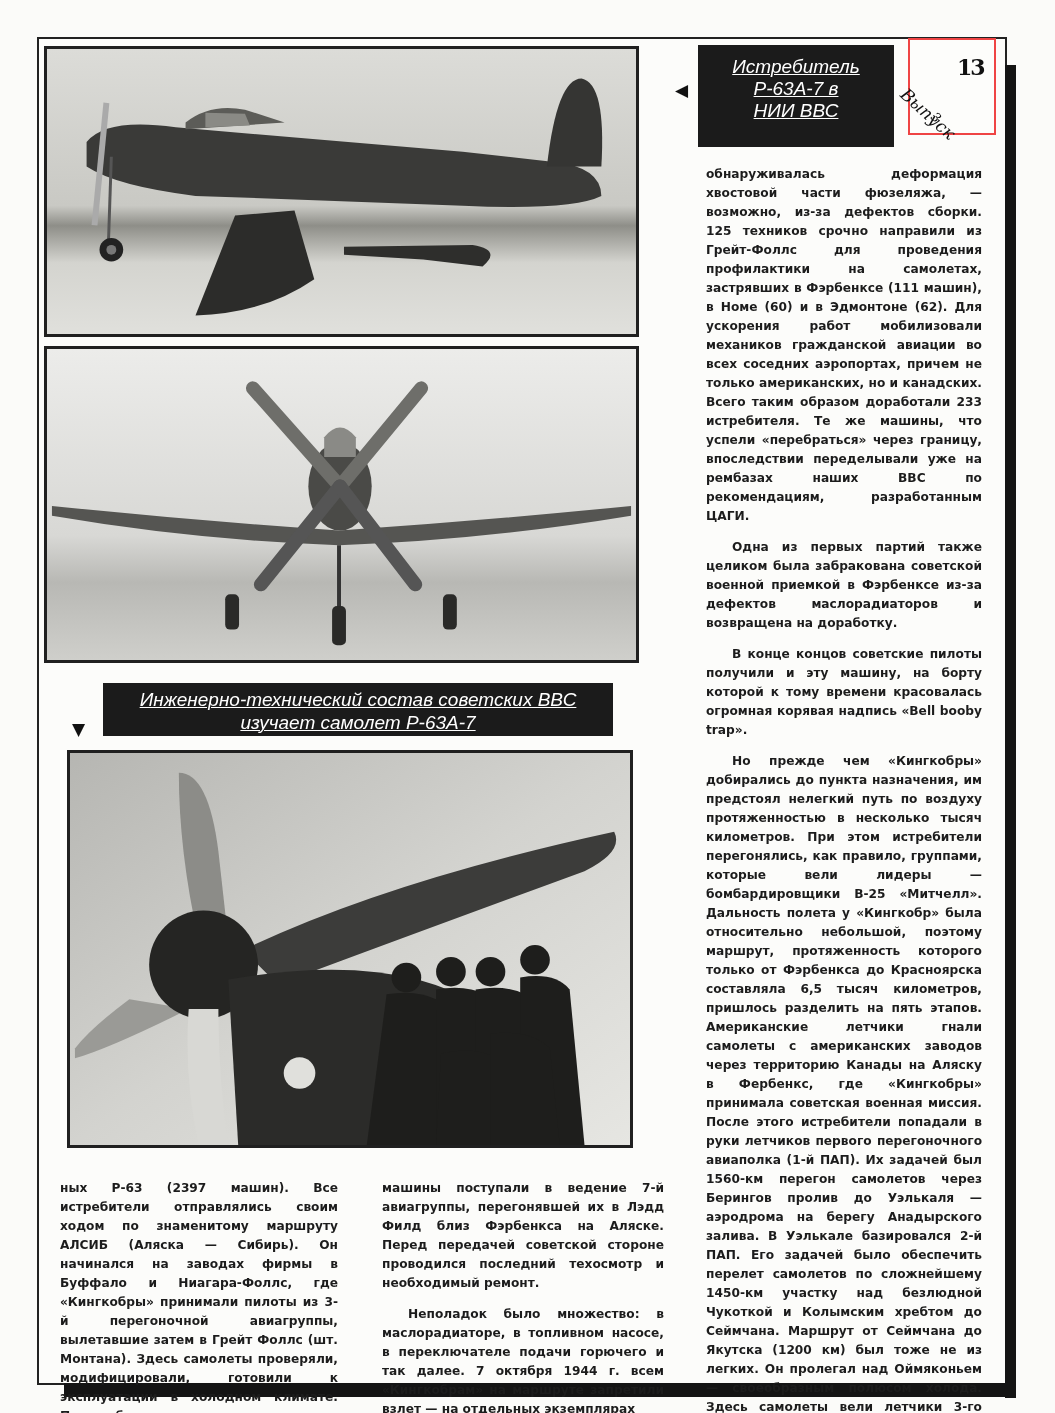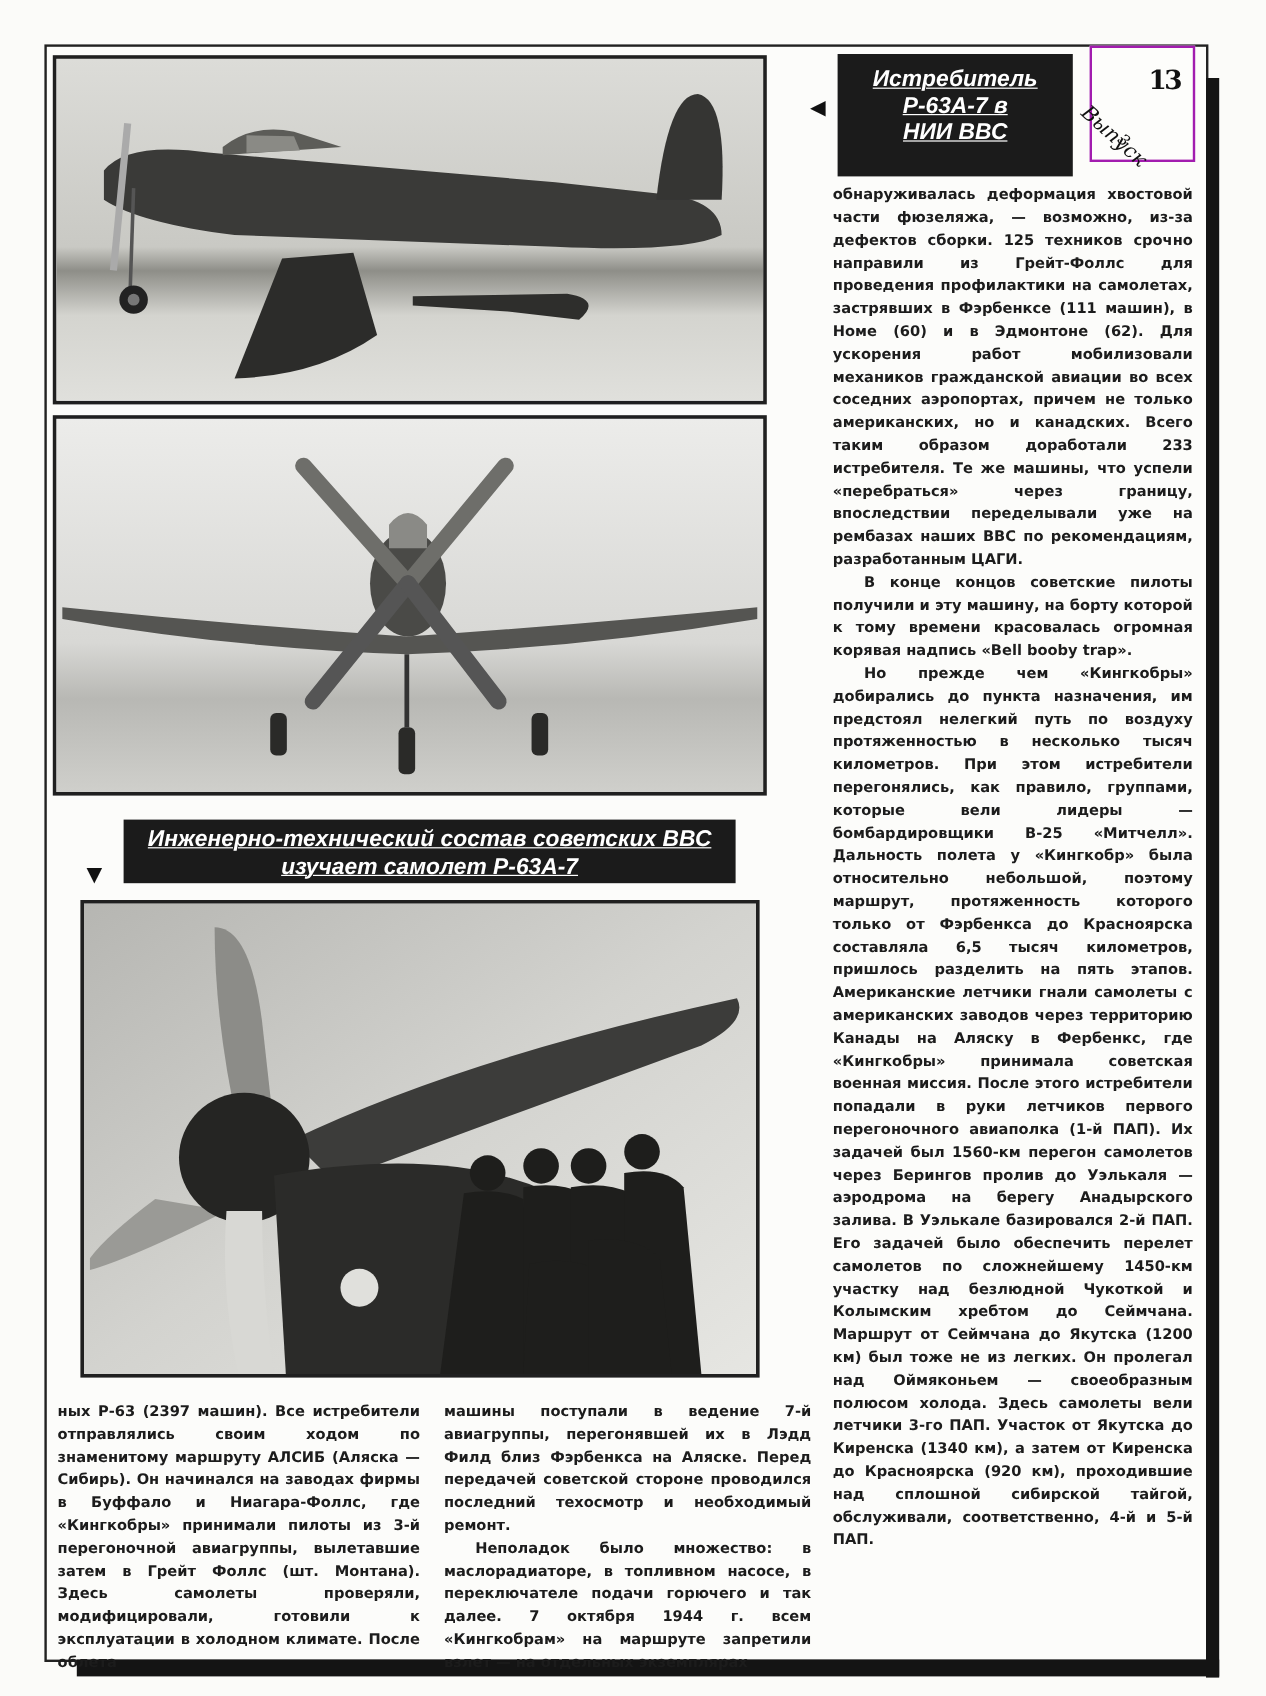--- a/index.html
+++ b/index.html
@@ -31,21 +31,21 @@
       overflow: hidden; box-sizing: border-box;
     }
     #photo1 { left: 44px; top: 46px; width: 595px; height: 291px; }
     #photo2 { left: 44px; top: 346px; width: 595px; height: 317px; }
     #photo3 { left: 67px; top: 750px; width: 566px; height: 398px; }
     .photo svg { width: 100%; height: 100%; display: block; }
 
     .caption-box {
       position: absolute; background: #1b1b1b; color: #fff;
       font-family: "Liberation Sans", sans-serif;
-      font-style: italic; font-weight: bold;
+      font-style: italic; font-weight: normal;
       text-align: center; text-decoration: underline;
       text-decoration-thickness: 1px;
     }
     #caption-top {
       left: 698px; top: 45px; width: 196px; height: 102px;
       font-size: 19px; line-height: 22px;
       padding-top: 11px; box-sizing: border-box;
     }
     #caption-mid {
       left: 103px; top: 683px; width: 510px; height: 53px;
@@ -53,21 +53,21 @@
       padding-top: 5px; box-sizing: border-box;
     }
     .caption-box span { display: block; }
     .arrow { position: absolute; font-size: 17px; color: #111; line-height: 1; }
     #arrow-left { left: 675px; top: 82px; }
     #arrow-down { left: 72px; top: 721px; }
 
     .issue-box {
       position: absolute; left: 908px; top: 38px;
       width: 88px; height: 97px;
-      border: 2px solid #a21caf; background: #fdfdfb;
+      border: 2px solid #ef4444; background: #fdfdfb;
       box-sizing: border-box;
     }
     .page-number {
       position: absolute; left: 47px; top: 14px;
       font-family: "DejaVu Serif", serif; font-weight: bold;
       font-size: 22px; letter-spacing: -2px; color: #111;
     }
     .issue-word {
       position: absolute; left: 0px; top: 44px;
       font-family: "DejaVu Serif", serif; font-style: italic;
@@ -80,21 +80,21 @@
       font-size: 13px; transform: rotate(42deg); color: #111;
     }
 
     .col {
       position: absolute;
       font-family: "DejaVu Sans", sans-serif;
       font-weight: bold; font-size: 12.2px;
       line-height: 19px; text-align: justify;
       color: #1c1c1c;
     }
-    .col p { margin: 0; text-indent: 0; }
+    .col p { margin: 12px; text-indent: 0; }
     .col p.indent { text-indent: 26px; }
     #col-right { left: 694px; top: 153px; width: 300px; }
     #col-bl { left: 48px; top: 1167px; width: 302px; }
     #col-bm { left: 370px; top: 1167px; width: 306px; }
   </style>
 </head>
 <body>
 
 <div class="frame"></div>
 <div class="shadow-right"></div>
@@ -198,20 +198,21 @@
 </div>
 
 <span class="arrow" id="arrow-down">▼</span>
 <div class="caption-box" id="caption-mid">
   <span>Инженерно-технический состав советских ВВС</span>
   <span>изучает самолет Р-63А-7</span>
 </div>
 
 <div class="col" id="col-right">
     <p>обнаруживалась деформация хвостовой части фюзеляжа, — возможно, из-за дефектов сборки. 125 техников срочно направили из Грейт-Фоллс для проведения профилактики на самолетах, застрявших в Фэрбенксе (111 машин), в Номе (60) и в Эдмонтоне (62). Для ускорения работ мобилизовали механиков гражданской авиации во всех соседних аэропортах, причем не только американских, но и канадских. Всего таким образом доработали 233 истребителя. Те же машины, что успели «перебраться» через границу, впоследствии переделывали уже на рембазах наших ВВС по рекомендациям, разработанным ЦАГИ.</p>
+    <p class="indent">Одна из первых партий также целиком была забракована советской военной приемкой в Фэрбенксе из-за дефектов маслорадиаторов и возвращена на доработку.</p>
     <p class="indent">В конце концов советские пилоты получили и эту машину, на борту которой к тому времени красовалась огромная корявая надпись «Bell booby trap».</p>
     <p class="indent">Но прежде чем «Кингкобры» добирались до пункта назначения, им предстоял нелегкий путь по воздуху протяженностью в несколько тысяч километров. При этом истребители перегонялись, как правило, группами, которые вели лидеры — бомбардировщики В-25 «Митчелл». Дальность полета у «Кингкобр» была относительно небольшой, поэтому маршрут, протяженность которого только от Фэрбенкса до Красноярска составляла 6,5 тысяч километров, пришлось разделить на пять этапов. Американские летчики гнали самолеты с американских заводов через территорию Канады на Аляску в Фербенкс, где «Кингкобры» принимала советская военная миссия. После этого истребители попадали в руки летчиков первого перегоночного авиаполка (1-й ПАП). Их задачей был 1560-км перегон самолетов через Берингов пролив до Уэлькаля — аэродрома на берегу Анадырского залива. В Уэлькале базировался 2-й ПАП. Его задачей было обеспечить перелет самолетов по сложнейшему 1450-км участку над безлюдной Чукоткой и Колымским хребтом до Сеймчана. Маршрут от Сеймчана до Якутска (1200 км) был тоже не из легких. Он пролегал над Оймяконьем — своеобразным полюсом холода. Здесь самолеты вели летчики 3-го ПАП. Участок от Якутска до Киренска (1340 км), а затем от Киренска до Красноярска (920 км), проходившие над сплошной сибирской тайгой, обслуживали, соответственно, 4-й и 5-й ПАП.</p>
   </div>
 <div class="col" id="col-bl">
     <p>ных Р-63 (2397 машин). Все истребители отправлялись своим ходом по знаменитому маршруту АЛСИБ (Аляска — Сибирь). Он начинался на заводах фирмы в Буффало и Ниагара-Фоллс, где «Кингкобры» принимали пилоты из 3-й перегоночной авиагруппы, вылетавшие затем в Грейт Фоллс (шт. Монтана). Здесь самолеты проверяли, модифицировали, готовили к эксплуатации в холодном климате. После облета</p>
   </div>
 <div class="col" id="col-bm">
     <p>машины поступали в ведение 7-й авиагруппы, перегонявшей их в Лэдд Филд близ Фэрбенкса на Аляске. Перед передачей советской стороне проводился последний техосмотр и необходимый ремонт.</p>
     <p class="indent">Неполадок было множество: в маслорадиаторе, в топливном насосе, в переключателе подачи горючего и так далее. 7 октября 1944 г. всем «Кингкобрам» на маршруте запретили взлет — на отдельных экземплярах</p>
   </div>

